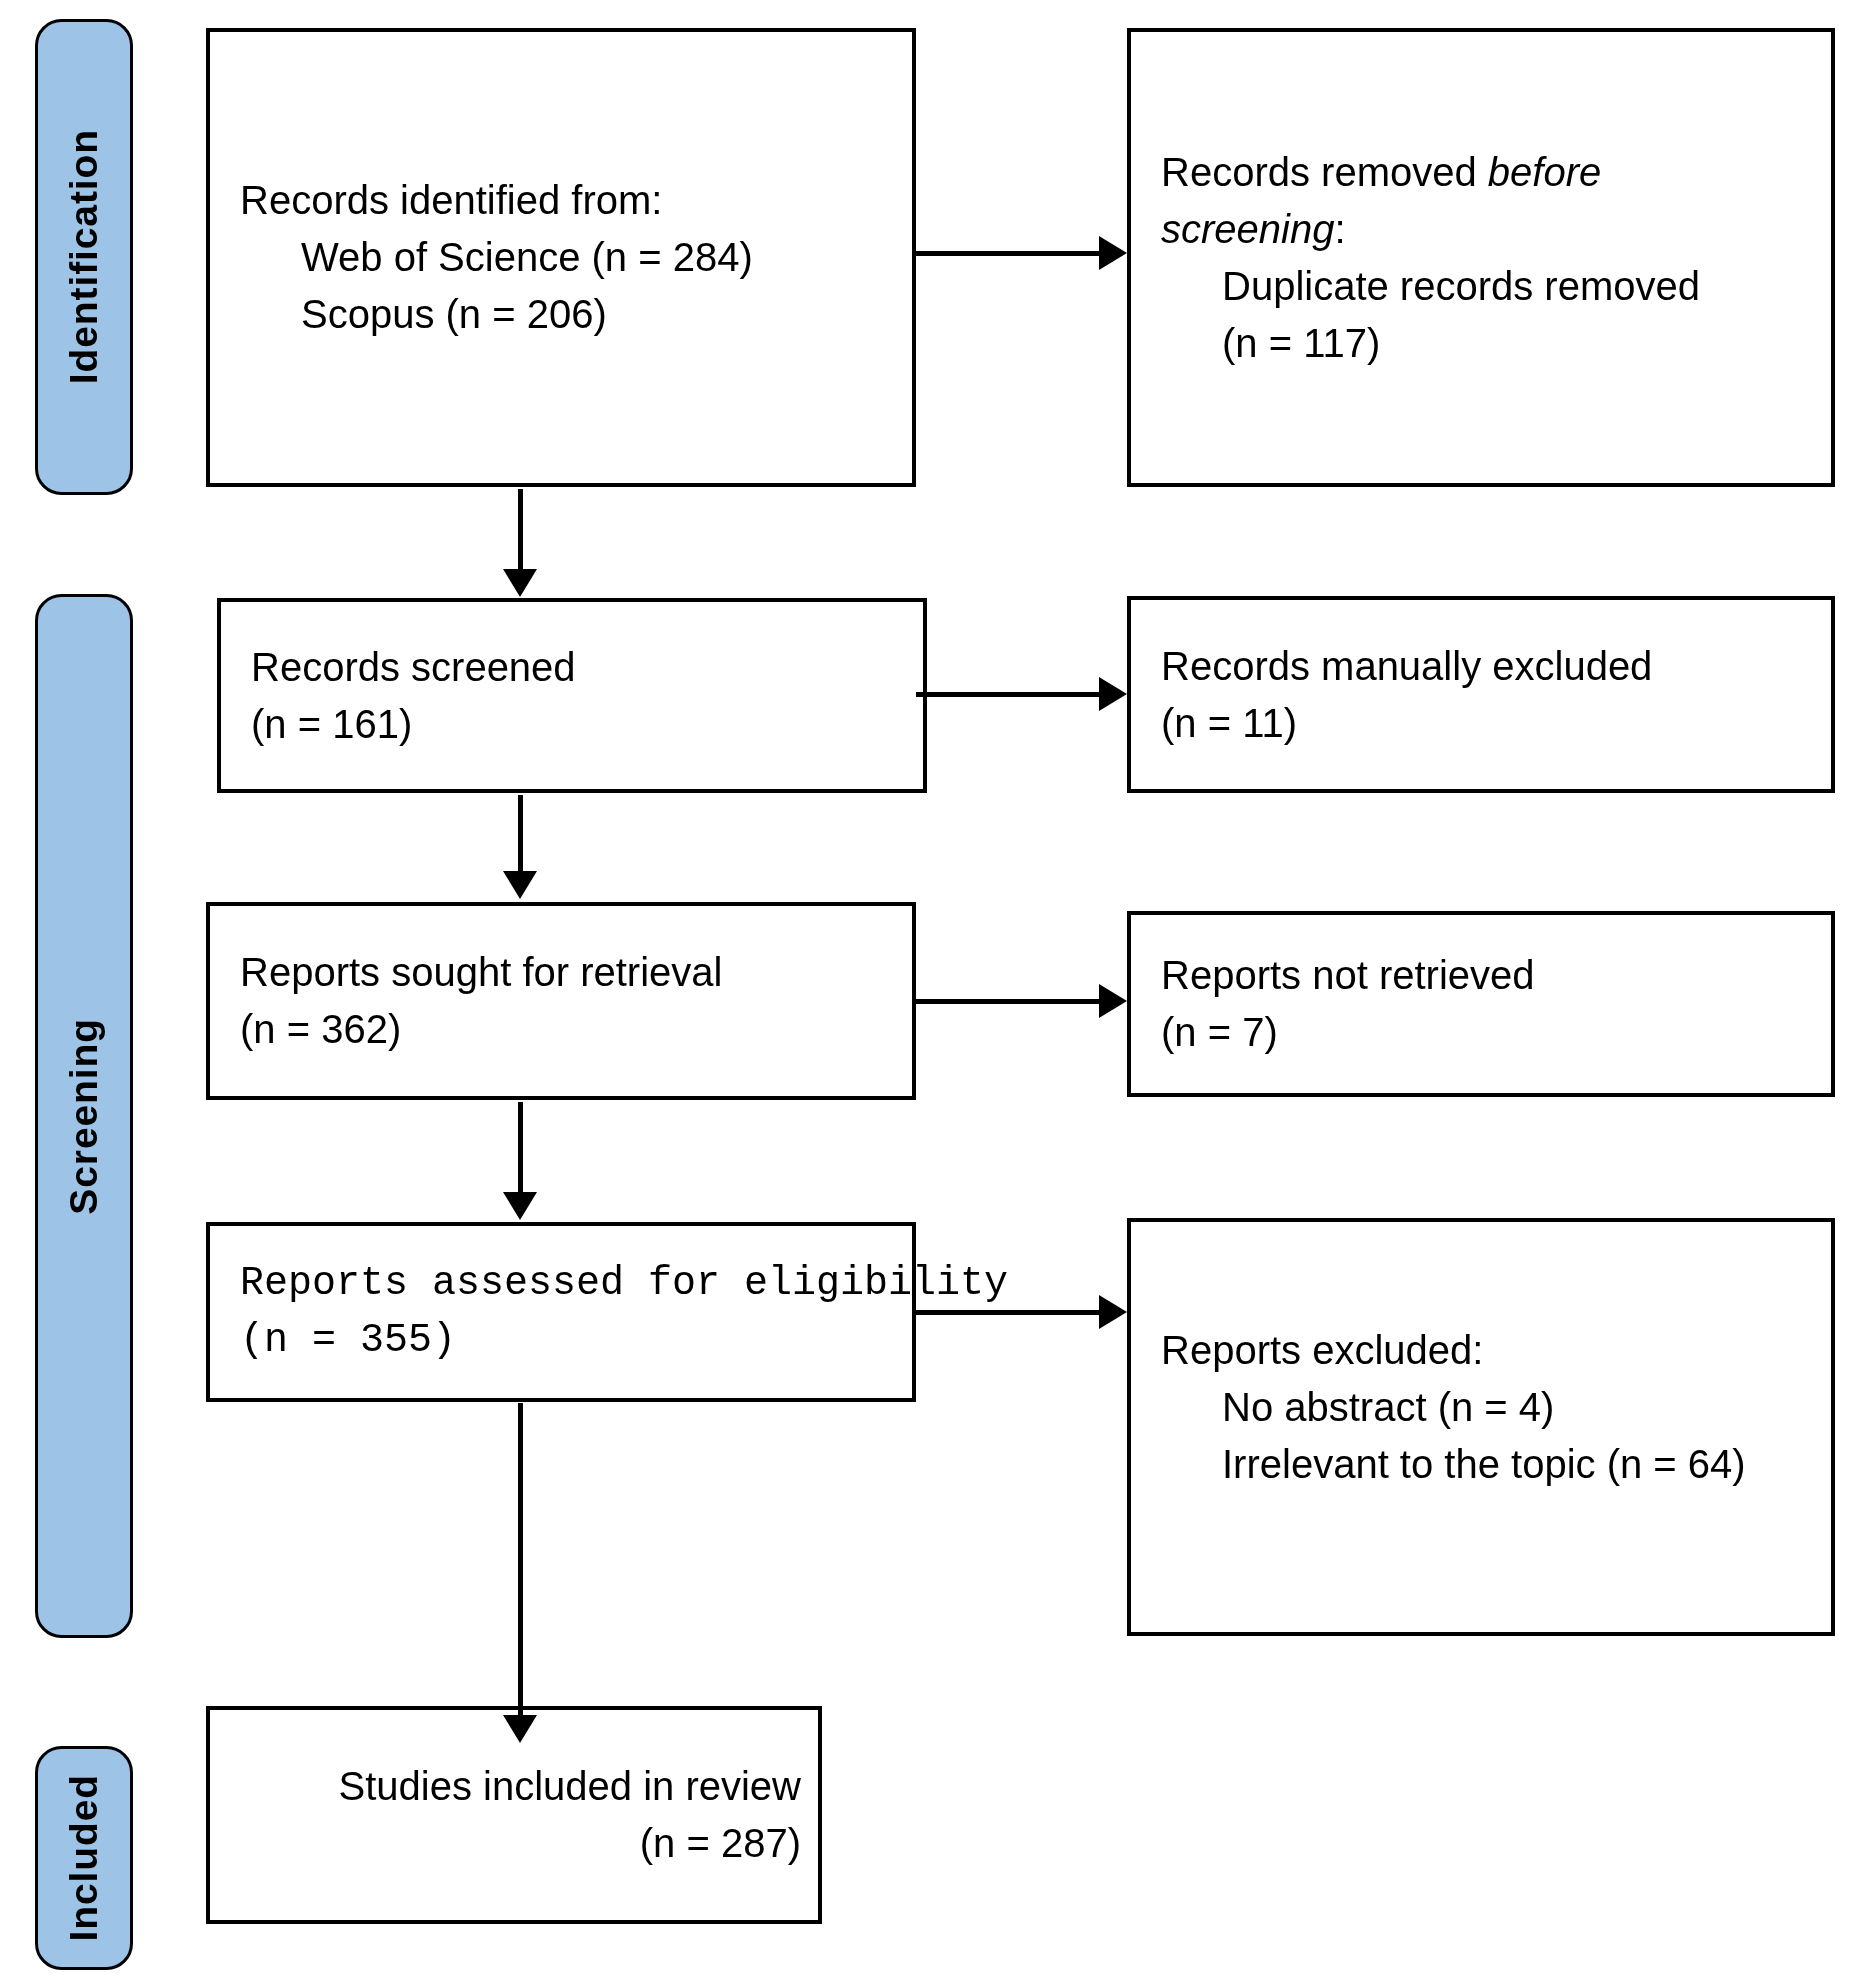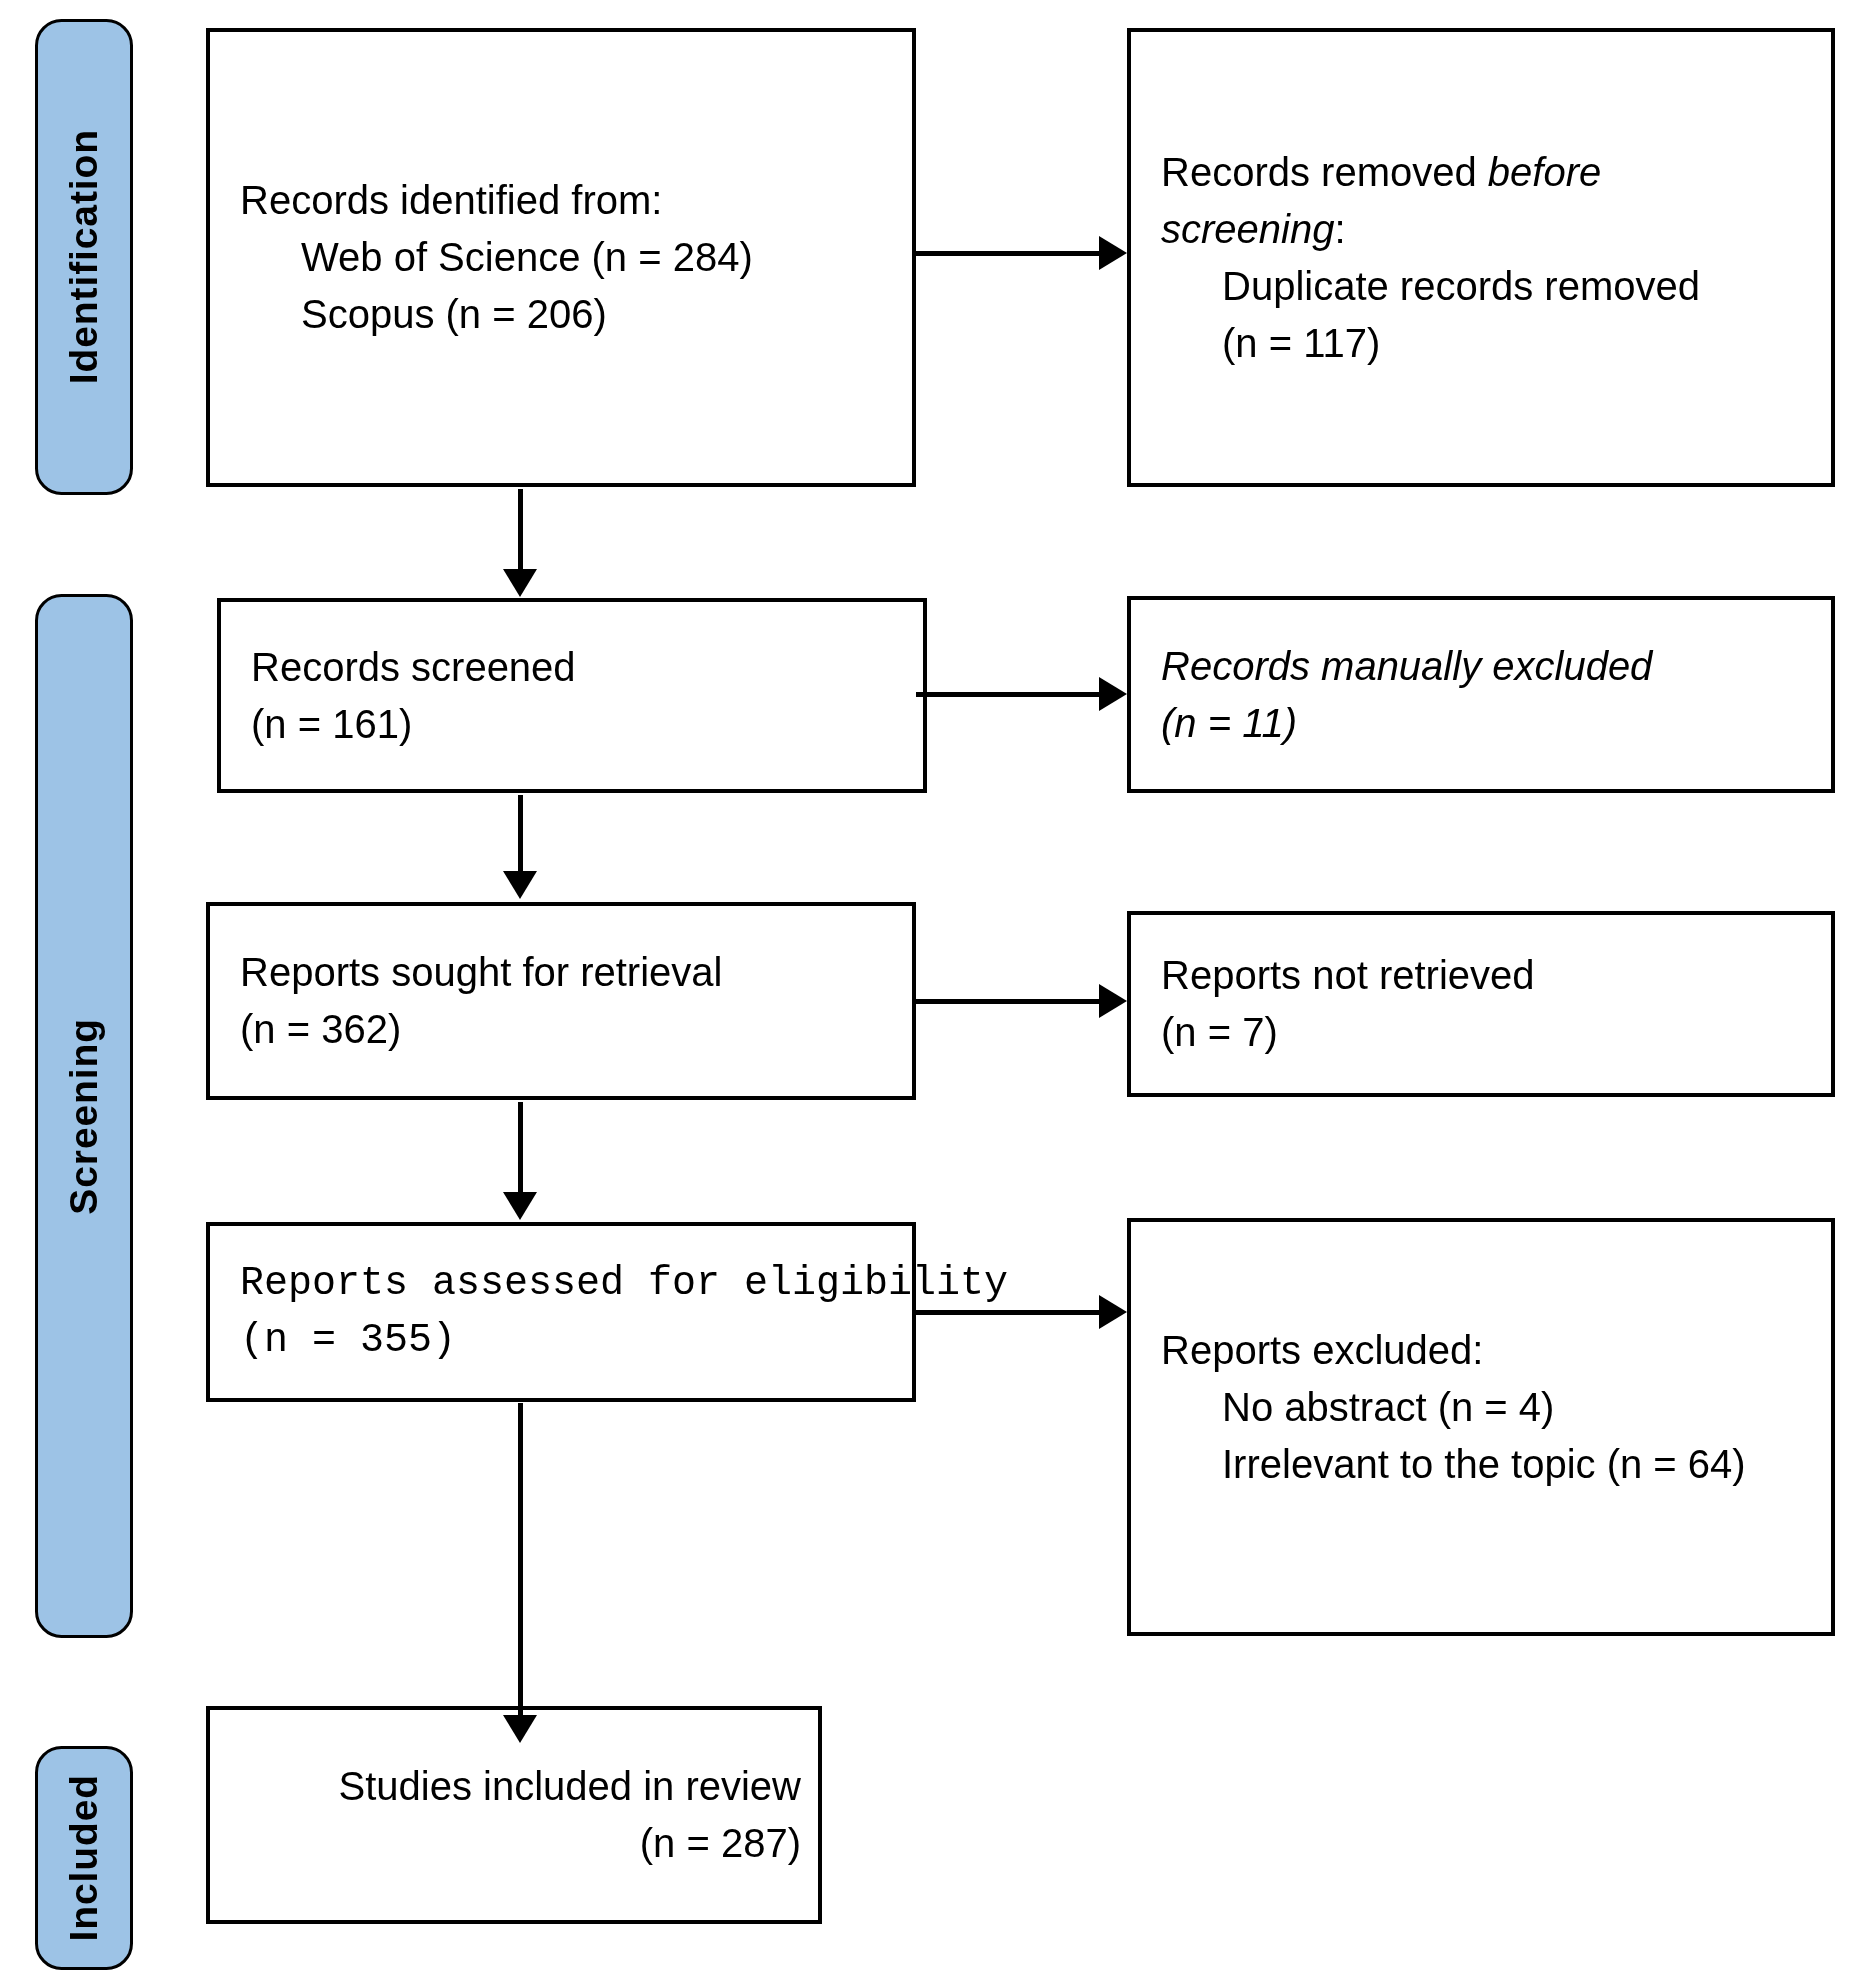--- a/index.html
+++ b/index.html
@@ -29,21 +29,21 @@
     padding:9.5px 17px 9.5px 30px;
   }
   .line { font-size:40px; line-height:57px; white-space:nowrap; }
   .indent { padding-left:61px; }
   .italic { font-style:italic; }
   .shift-up { padding-bottom:49px; }
 
   #box-records-identified { left:206px;  top:28px;   width:710px; height:459px; }
   #box-records-removed    { left:1127px; top:28px;   width:708px; height:459px; }
   #box-records-screened   { left:206px;  top:598px;  width:710px; height:195px;margin-left:11px; }
-  #box-records-manually-excluded { left:1127px; top:596px; width:708px; height:197px;font-style:italic; }
+  #box-records-manually-excluded { left:1127px; top:596px; width:708px; height:197px; }
   #box-reports-sought     { left:206px;  top:902px;  width:710px; height:198px; }
   #box-reports-not-retrieved { left:1127px; top:911px; width:708px; height:186px; }
   #box-reports-assessed   { left:206px;  top:1222px; width:710px; height:180px;font-family:Liberation Mono, monospace; }
   #box-reports-excluded   { left:1127px; top:1218px; width:708px; height:418px; }
   #box-studies-included   { left:206px;  top:1706px; width:616px; height:218px;text-align:right; }
 
   
   .varrow { position:absolute; width:4.7px; background:var(--line); }
   .varrow::after {
     content:""; position:absolute; left:-15px; bottom:-28px;

